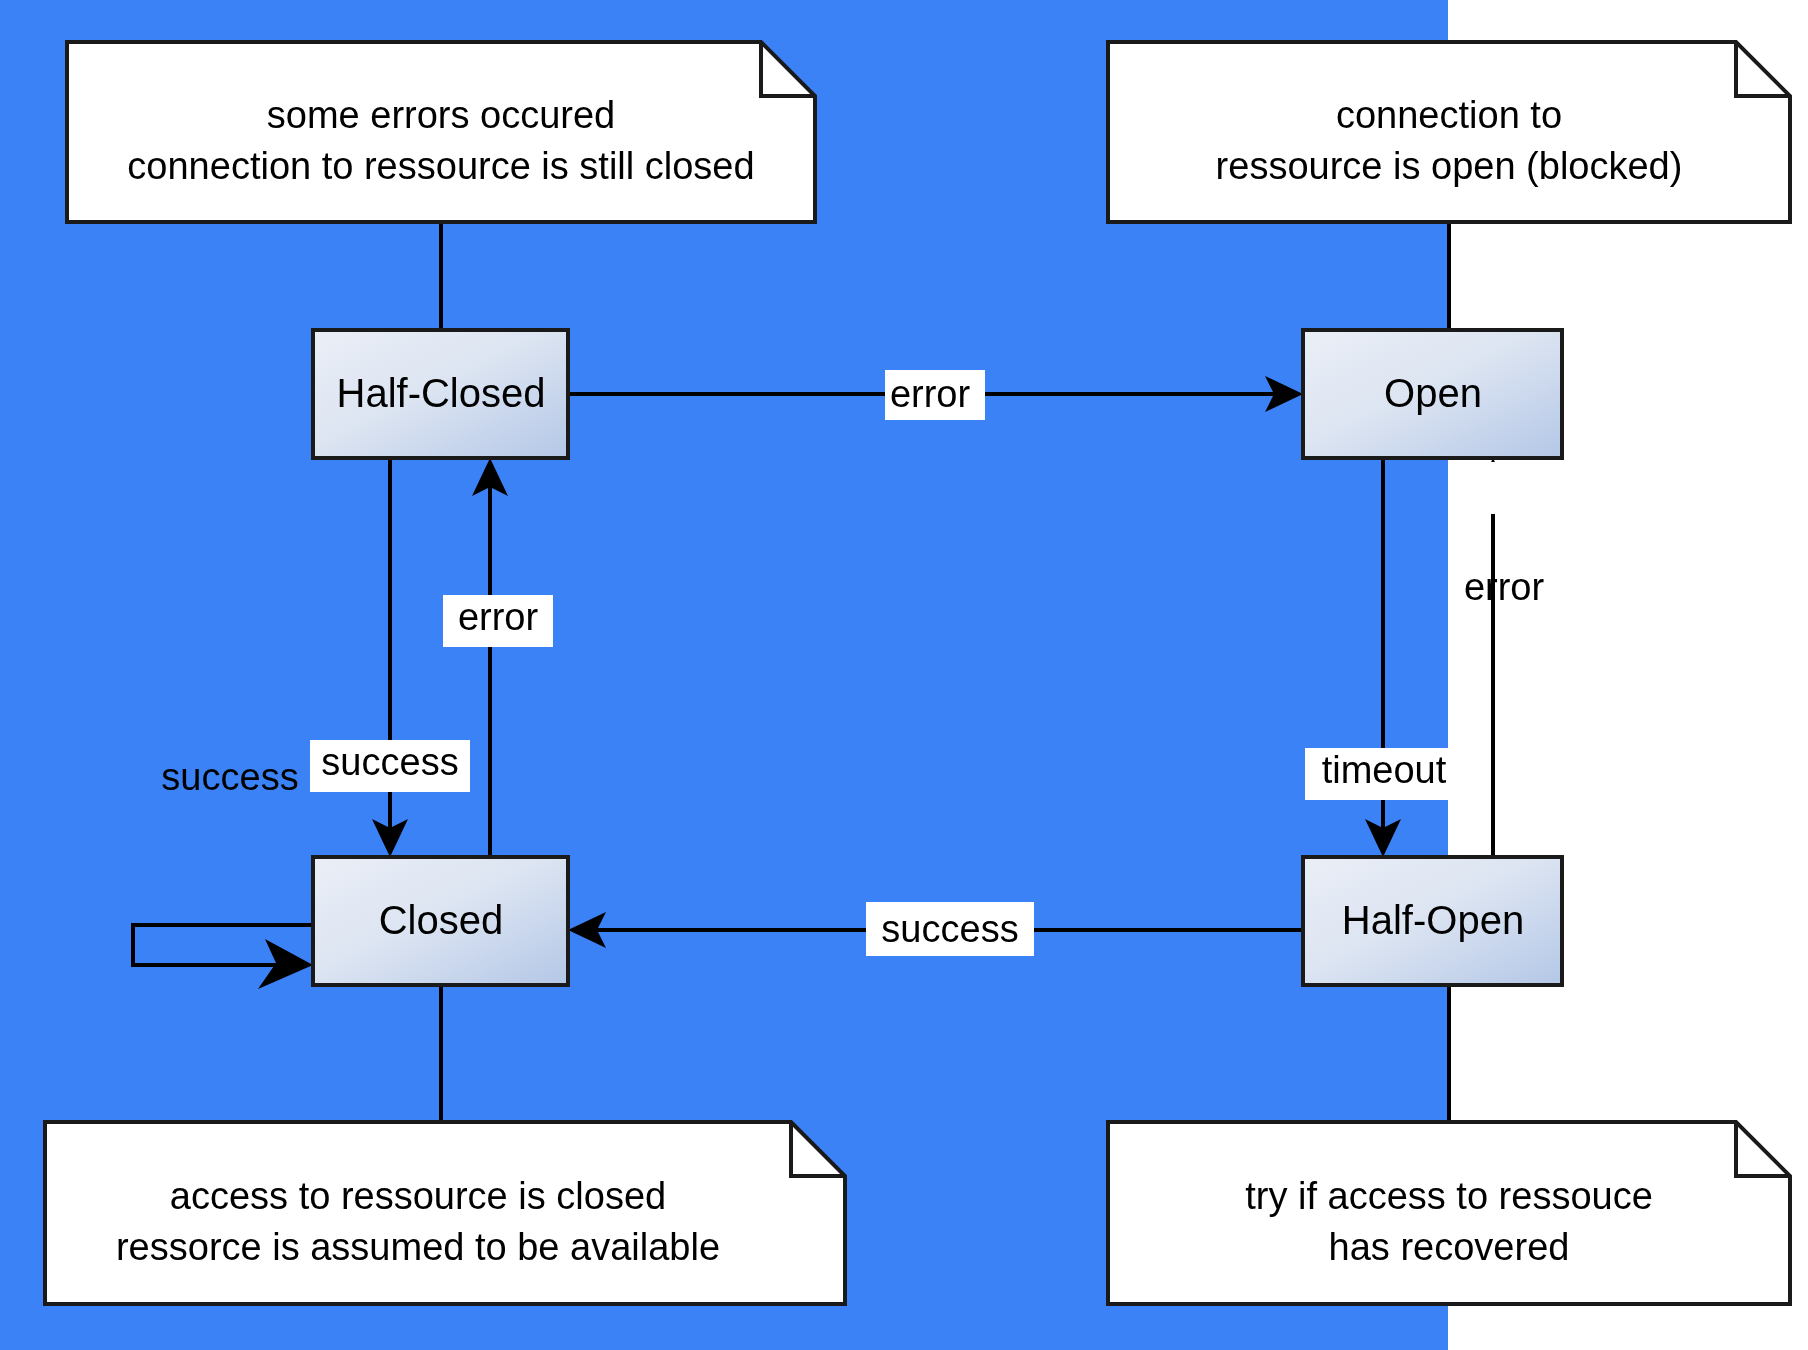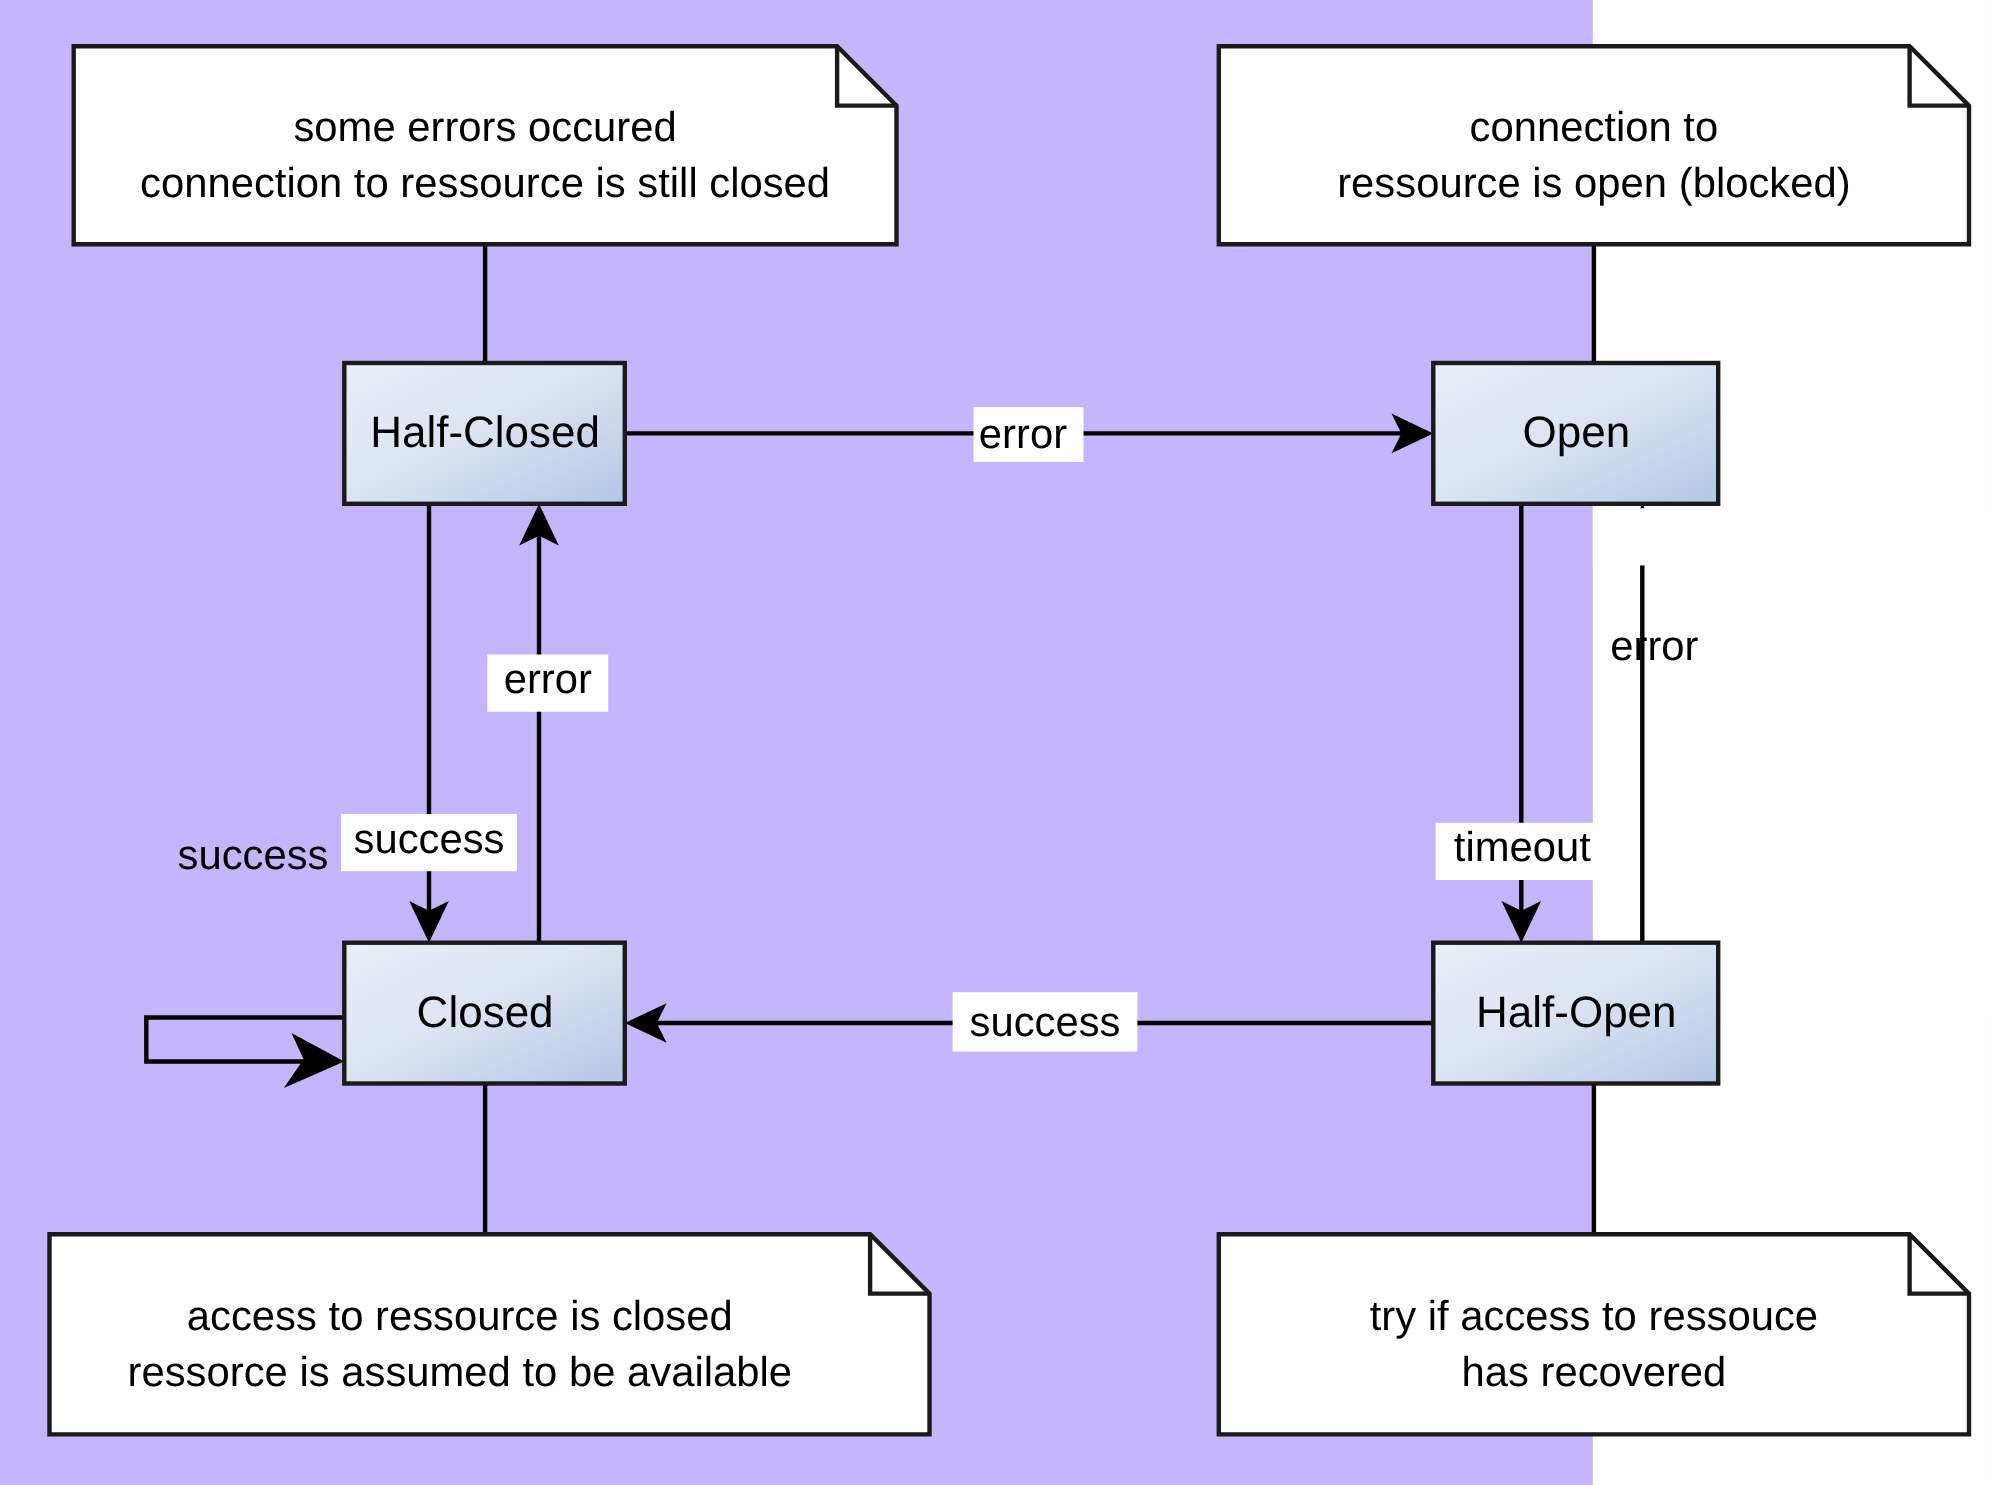--- a/index.html
+++ b/index.html
@@ -10,21 +10,21 @@
   body {
     width: 1808px;
     height: 1350px;
     font-family: "Liberation Sans", sans-serif;
     overflow: hidden;
   }
   #diagram-root {
     position: relative;
     width: 1448px;
     height: 1350px;
-    background: #c4b5fd;
+    background: #3b82f6;
   }
   svg#state-machine {
     display: block;
     width: 1808px;
     height: 1350px;
   }
   .state-box-rect {
     stroke: #1a1a1a;
     stroke-width: 4;
   }

